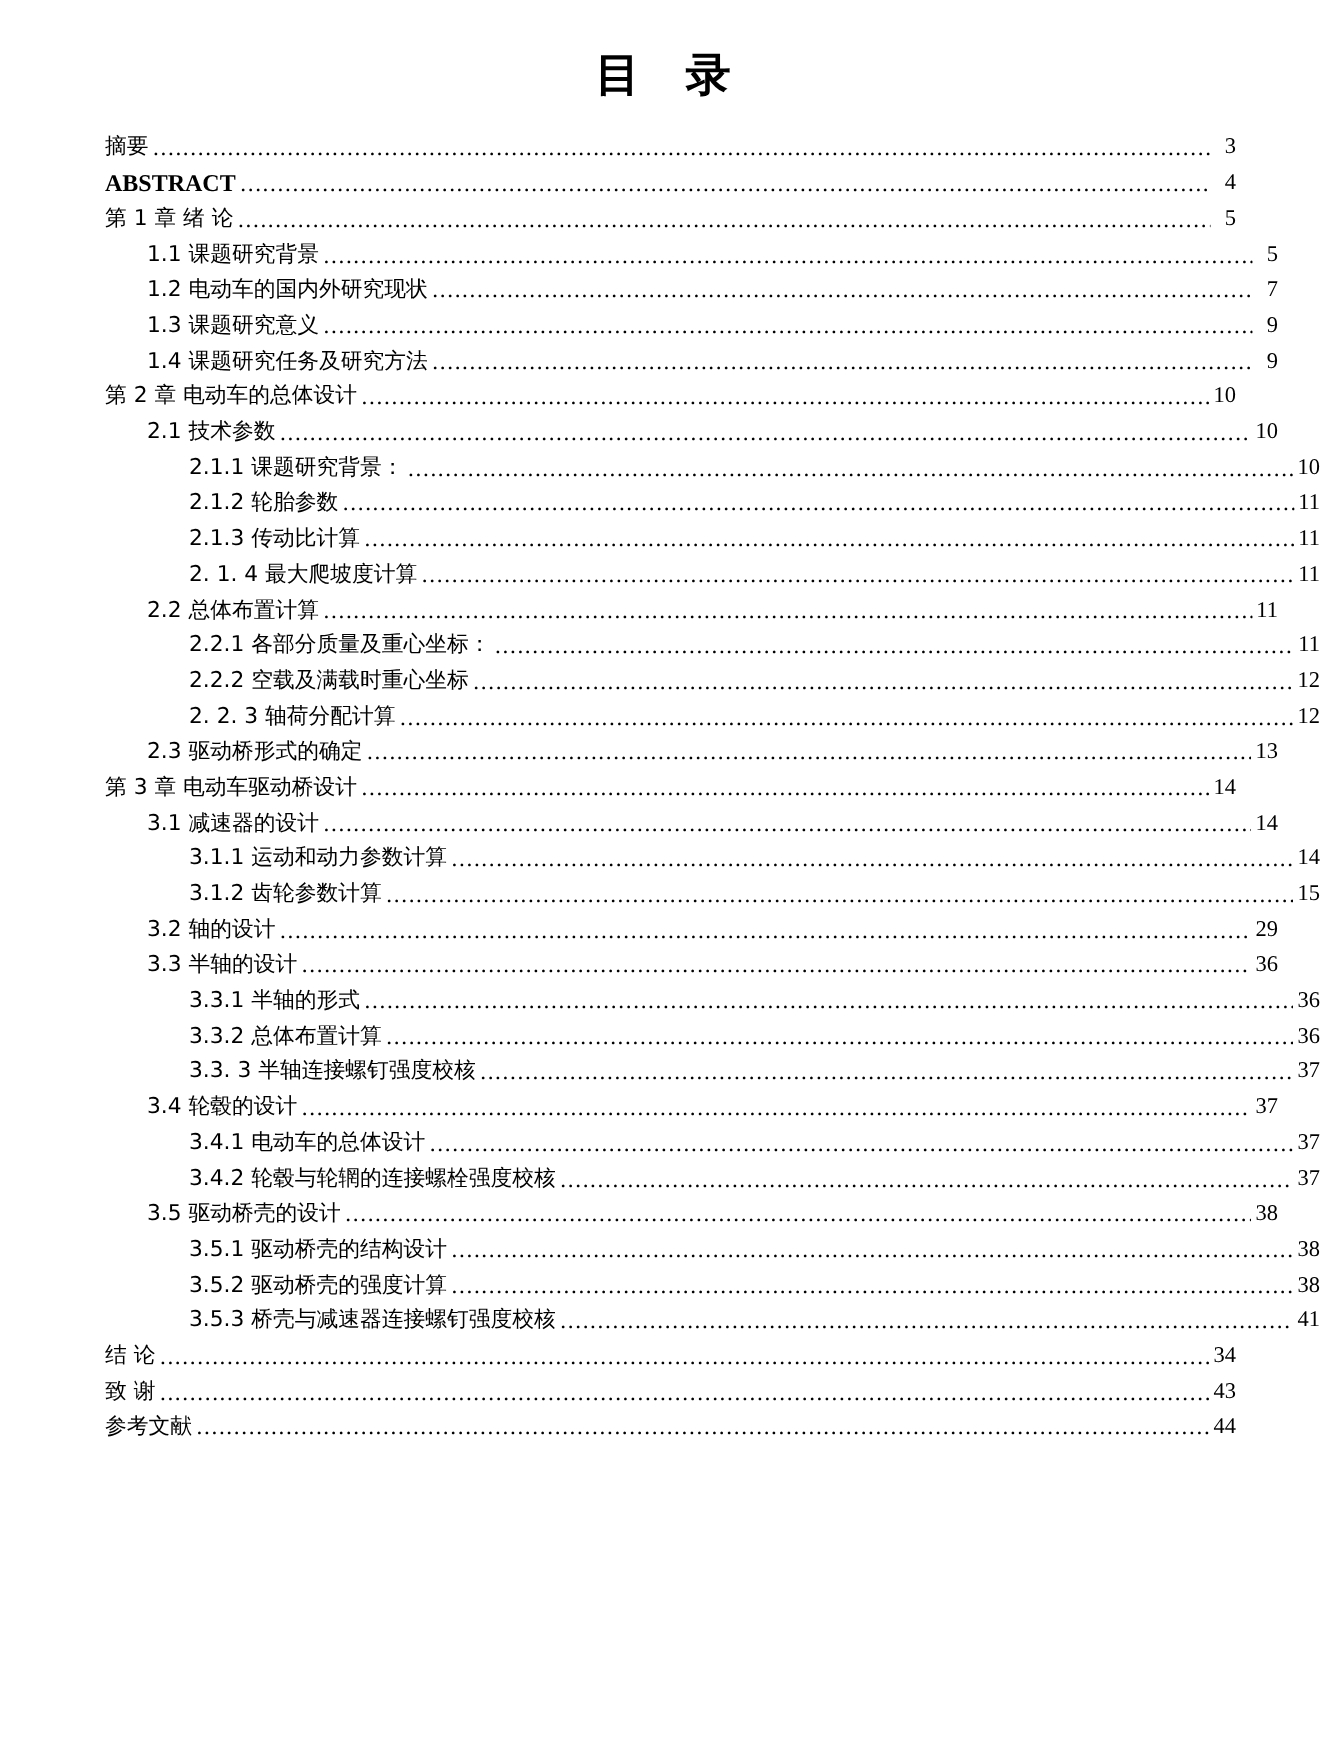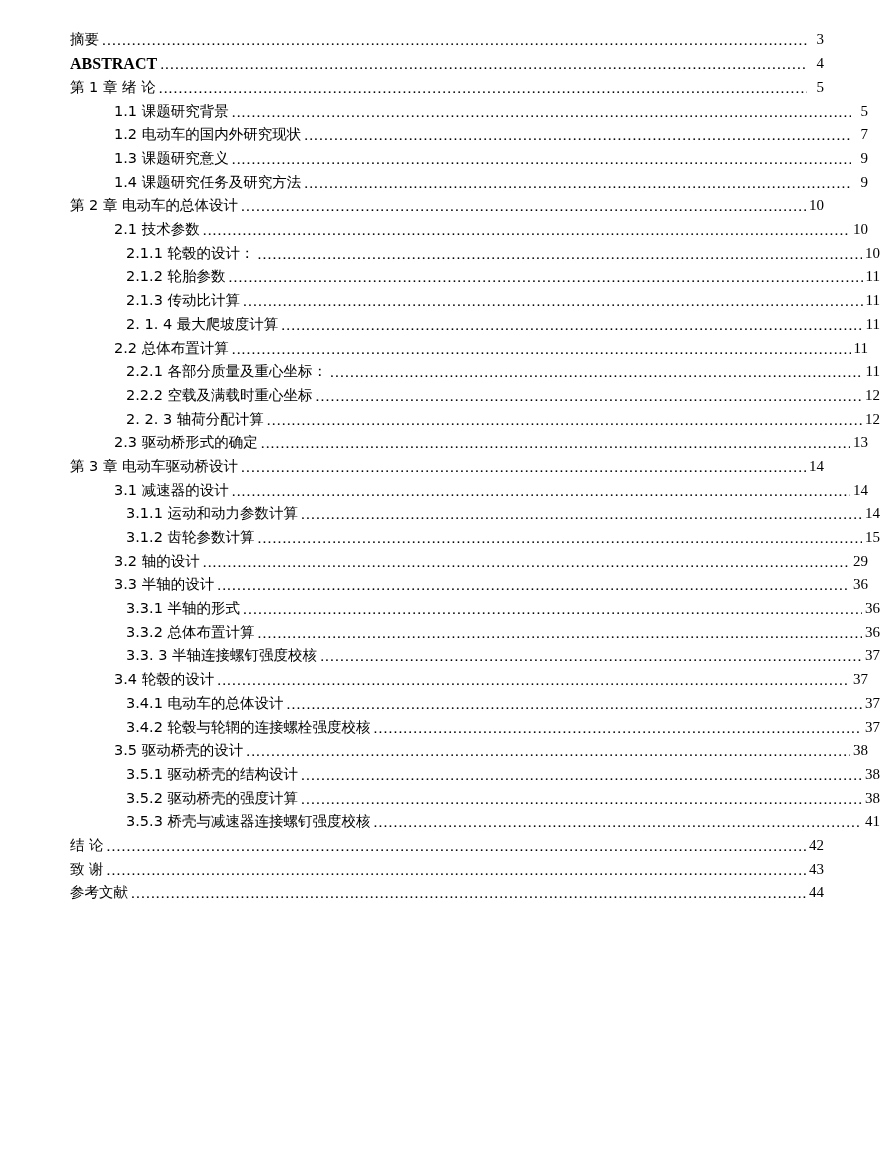--- a/index.html
+++ b/index.html
@@ -63,40 +63,41 @@
     white-space: nowrap;
   }
   .toc-row .page-no {
     flex: 0 0 auto;
     padding-left: 3px;
     text-align: right;
     min-width: 14px;
   }
   
   .lvl0 { margin-left: 0px; }
-  .lvl1 { margin-left: 44px; }
+  .lvl1 { margin-left: 28px; }
   .lvl2 { margin-left: 56px; }
   .lvl0 .label, .lvl1 .label, .lvl2 .label {
     font-family: "DejaVu Sans", "Liberation Sans", sans-serif;
     font-size: 14.5px;
   }
   .toc-row .page-no {
     font-family: "Liberation Serif", "DejaVu Serif", serif;
     font-size: 15px;
   }
   .row-abstract .label {
     font-family: "Liberation Serif", "DejaVu Serif", serif;
     font-weight: bold;
     font-size: 16px;
   }
 </style>
 </head>
 <body>
 
 <div class="page">
+  <div class="doc-title">目  录</div>
   <div class="toc" id="toc-container">
       <div class="toc-row lvl0">
         <span class="label">摘要</span>
         <span class="leader"></span>
         <span class="page-no">3</span>
       </div>
       <div class="toc-row lvl0 row-abstract">
         <span class="label">ABSTRACT</span>
         <span class="leader"></span>
         <span class="page-no">4</span>
@@ -130,21 +131,21 @@
         <span class="label">第 2 章  电动车的总体设计</span>
         <span class="leader"></span>
         <span class="page-no">10</span>
       </div>
       <div class="toc-row lvl1">
         <span class="label">2.1 技术参数</span>
         <span class="leader"></span>
         <span class="page-no">10</span>
       </div>
       <div class="toc-row lvl2">
-        <span class="label">2.1.1   轮毂的设计：</span>
+        <span class="label">2.1.1   课题研究背景：</span>
         <span class="leader"></span>
         <span class="page-no">10</span>
       </div>
       <div class="toc-row lvl2">
         <span class="label">2.1.2 轮胎参数</span>
         <span class="leader"></span>
         <span class="page-no">11</span>
       </div>
       <div class="toc-row lvl2">
         <span class="label">2.1.3 传动比计算</span>
@@ -257,21 +258,21 @@
         <span class="page-no">38</span>
       </div>
       <div class="toc-row lvl2">
         <span class="label">3.5.3 桥壳与减速器连接螺钉强度校核</span>
         <span class="leader"></span>
         <span class="page-no">41</span>
       </div>
       <div class="toc-row lvl0">
         <span class="label">结   论</span>
         <span class="leader"></span>
-        <span class="page-no">42</span>
+        <span class="page-no">34</span>
       </div>
       <div class="toc-row lvl0">
         <span class="label">致      谢</span>
         <span class="leader"></span>
         <span class="page-no">43</span>
       </div>
       <div class="toc-row lvl0">
         <span class="label">参考文献</span>
         <span class="leader"></span>
         <span class="page-no">44</span>

